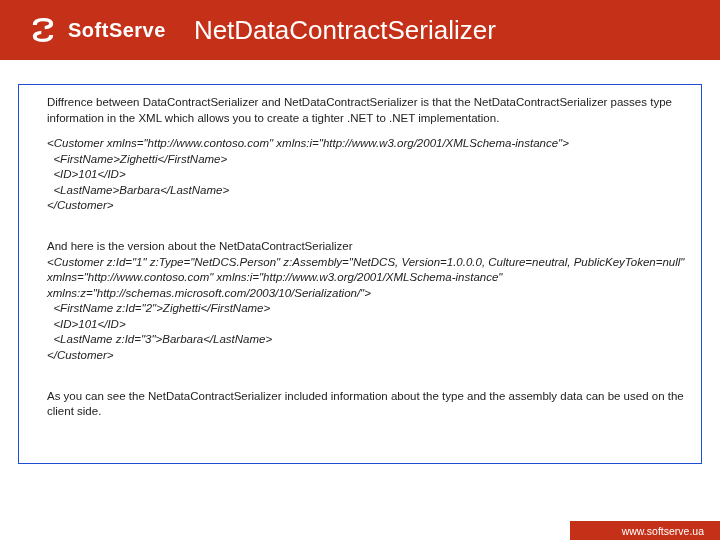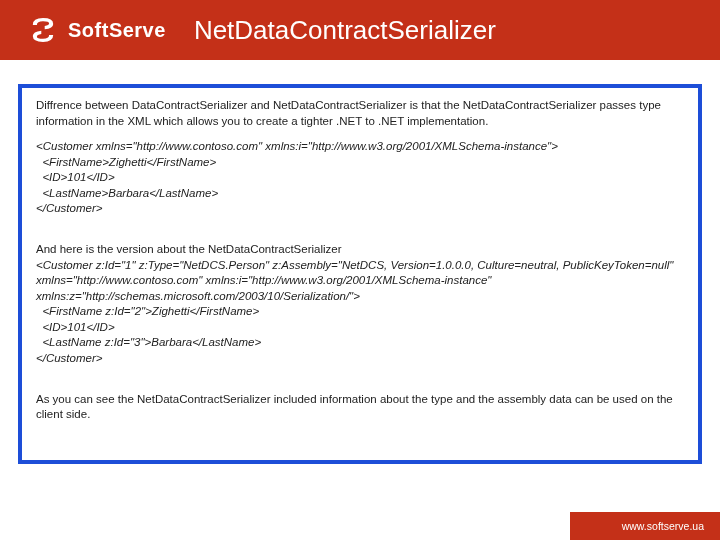--- a/index.html
+++ b/index.html
@@ -6,25 +6,25 @@
   html, body { width: 720px; height: 540px; font-family: Verdana, Geneva, sans-serif; background: #fff; overflow: hidden; }
   .slide { width: 720px; height: 540px; position: relative; display: flex; flex-direction: column; }
   .header { background: #c43018; height: 60px; display: flex; align-items: center; padding: 0 26px; color: #fff; }
   .logo-wrap { display: flex; align-items: center; gap: 8px; }
   .logo-mark { width: 34px; height: 34px; position: relative; }
   .logo-mark svg { width: 100%; height: 100%; display: block; }
   .logo-text { font-size: 20px; font-weight: 600; letter-spacing: .5px; }
   .title { flex: 1; text-align: left; font-size: 26px; font-weight: 400; padding-left: 28px; }
   .stripe { height: 10px; background: #fff; }
   .body { flex: 1; padding: 14px 18px 0 18px; }
-  .content-box { border: 4px solid #1d4ed8; padding: 10px 14px 12px 14px; height: 380px; overflow: hidden; }
+  .content-box { border: 1px solid #1d4ed8; padding: 10px 14px 12px 28px; height: 380px; overflow: hidden; }
   .content-box p { font-size: 11.5px; color: #222; line-height: 1.35; margin: 0; }
   .content-box .blk { margin-bottom: 10px; }
   .content-box .code { font-style: italic; }
-  .footer { position: absolute; bottom: 0; right: 0; height: 28px; background: #c43018; color: #fff; font-size: 10.5px; padding: 0 16px; display: flex; align-items: center; min-width: 150px; justify-content: flex-end; }
+  .footer { position: absolute; bottom: 0; right: 0; height: 19px; background: #c43018; color: #fff; font-size: 10.5px; padding: 0 16px; display: flex; align-items: center; min-width: 150px; justify-content: flex-end; }
 </style>
 </head>
 <body>
 <div class="slide">
 
   <div class="header">
     <div class="logo-wrap">
       <span class="logo-mark">
         <svg viewBox="0 0 100 100">
           <path d="M 20 35 Q 20 15 50 15 Q 80 15 80 32 Q 80 45 55 48 L 55 38 Q 68 36 68 30 Q 68 24 50 24 Q 32 24 32 35 Z" fill="#fff"></path>

